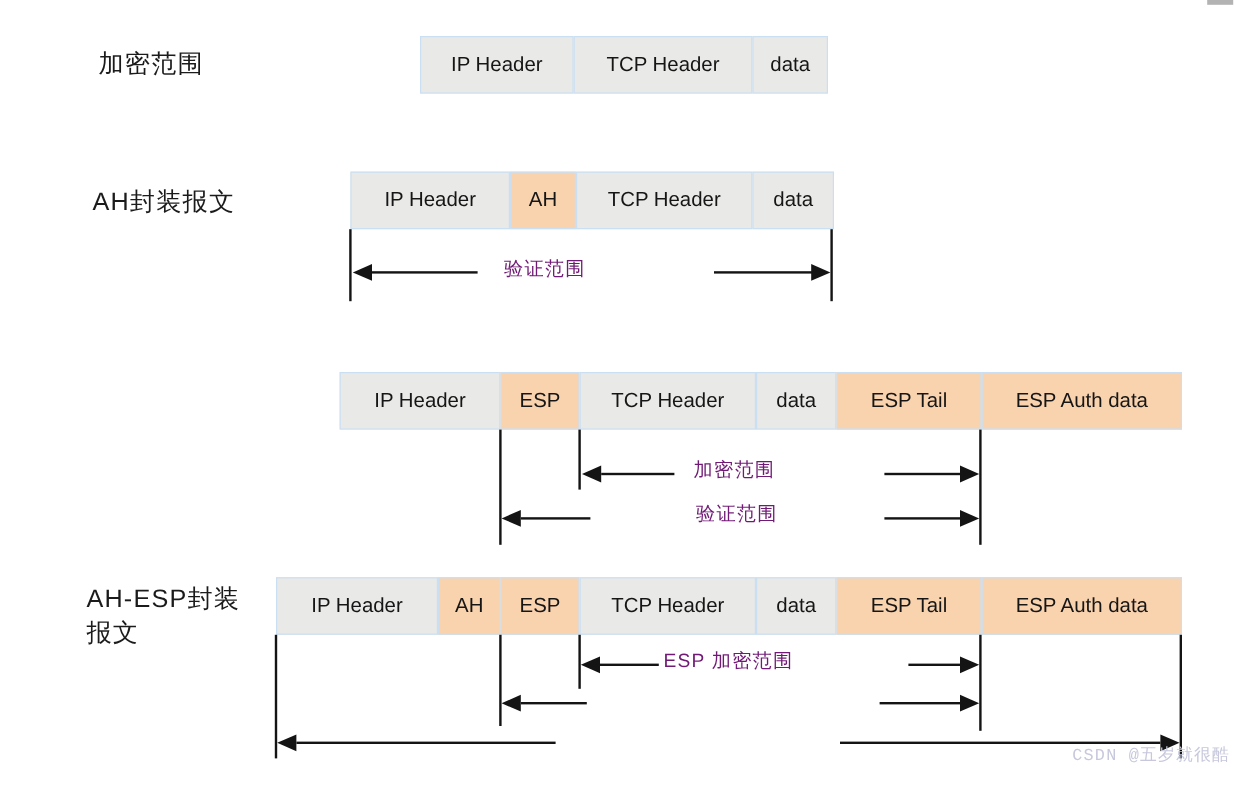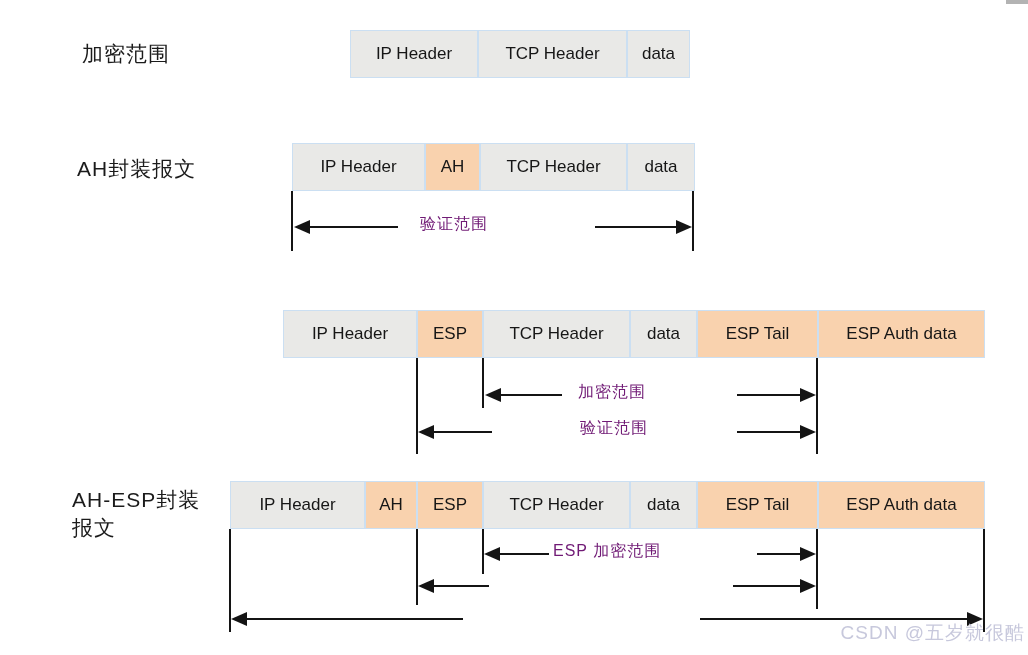--- a/index.html
+++ b/index.html
@@ -74,23 +74,24 @@
     font-size: 16px;
     color: #701a75;
     white-space: nowrap;
     letter-spacing: 1px;
     text-align: left;
   }
   .watermark {
     position: absolute;
     right: 3px;
     top: 620px;
-    font-size: 19px;
+    font-size: 14px;
     color: var(--watermark);
     letter-spacing: 1px;
+    font-family: Liberation Mono, monospace;
   }
   .corner-mark {
     position: absolute;
     left: 1006px;
     top: 0;
     width: 22px;
     height: 4px;
     background: #b3b3b3;
   }
 </style>

